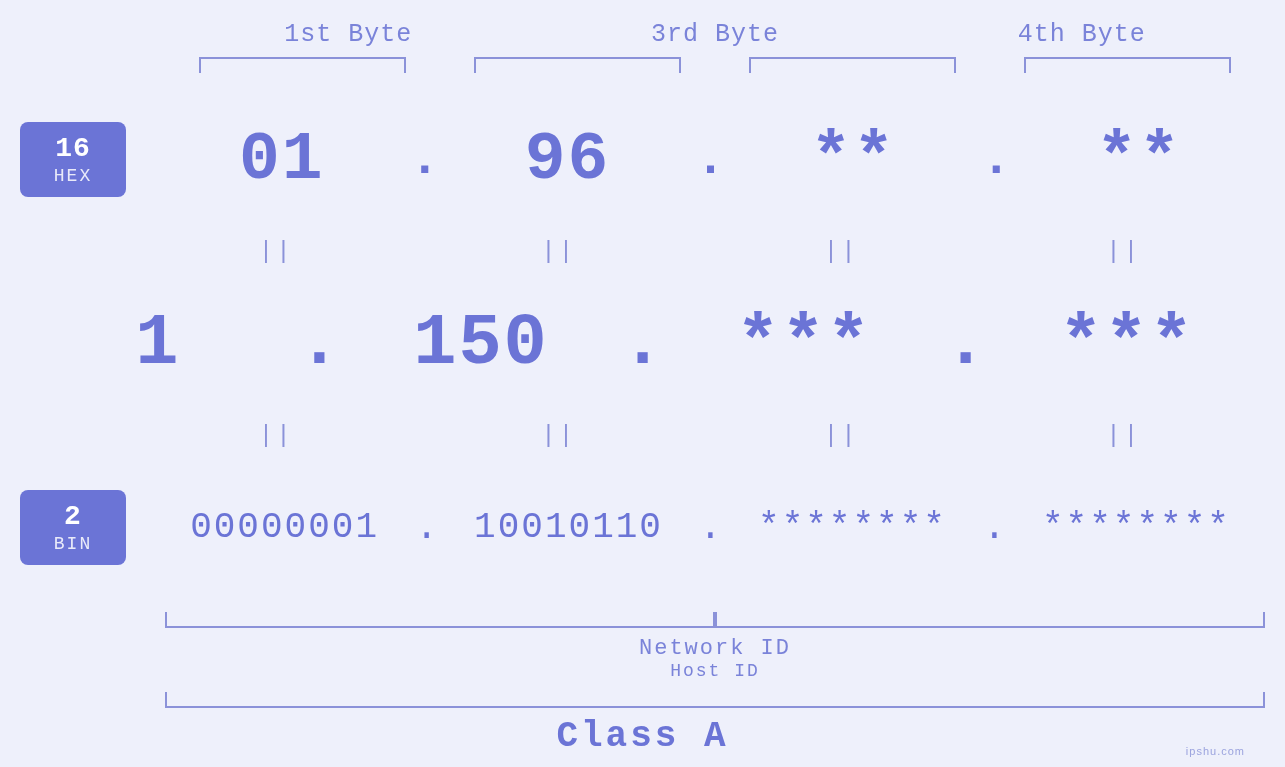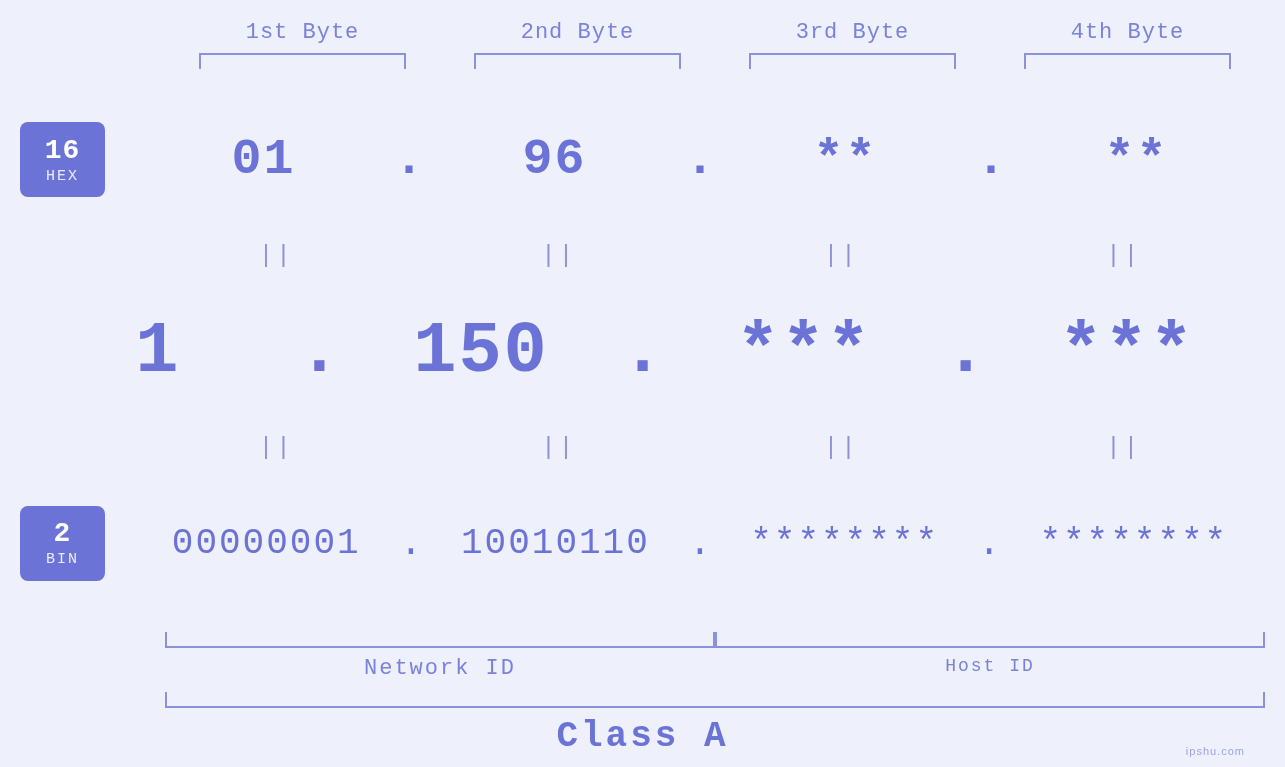--- a/index.html
+++ b/index.html
@@ -25,21 +25,21 @@
     
     .byte-labels {
       display: flex;
       width: 100%;
       padding-left: 145px;
       margin-bottom: 8px;
     }
     .byte-label {
       flex: 1;
       text-align: center;
-      font-size: 22px;
+      font-size: 25px;
       color: #7a83d9;
       letter-spacing: 1px;
     }
 
     
     .brackets-row {
       display: flex;
       width: 100%;
       padding-left: 145px;
       margin-bottom: 10px;
@@ -61,39 +61,39 @@
     
     .data-row {
       display: flex;
       align-items: center;
       width: 100%;
       flex: 1;
     }
 
     
     .badge {
-      width: 85px;
+      width: 106px;
       height: 75px;
       background: #6b74d6;
       border-radius: 8px;
       display: flex;
       flex-direction: column;
       align-items: center;
       justify-content: center;
       flex-shrink: 0;
       margin-right: 30px;
     }
     .badge-num {
       font-size: 28px;
       font-weight: bold;
       color: white;
       letter-spacing: 1px;
     }
     .badge-label {
-      font-size: 15px;
+      font-size: 18px;
       color: rgba(255,255,255,0.85);
       letter-spacing: 2px;
       margin-top: 2px;
     }
 
     
     .bytes-area {
       display: flex;
       flex: 1;
       align-items: center;
@@ -107,21 +107,21 @@
     .byte-value {
       font-size: 38px;
       color: #6b74d6;
       letter-spacing: 2px;
     }
     .byte-value.large {
       font-size: 72px;
       font-weight: bold;
     }
     .byte-value.medium {
-      font-size: 50px;
+      font-size: 68px;
       font-weight: bold;
     }
     .byte-value.small {
       font-size: 36px;
       text-align: center;
     }
     .sep {
       font-size: 38px;
       color: #6b74d6;
       margin: 0 2px;
@@ -179,20 +179,21 @@
       border-right: 2px solid #8b92d9;
     }
 
     
     .id-labels {
       display: flex;
       width: 100%;
       padding-left: 145px;
       margin-top: 8px;
       margin-bottom: 5px;
+      flex-direction: column;
     }
     .id-label-network {
       flex: 2;
       text-align: center;
       font-size: 22px;
       color: #7a83d9;
       letter-spacing: 2px;
     }
     .id-label-host {
       flex: 2;
@@ -241,21 +242,20 @@
       font-family: Arial, sans-serif;
     }
   </style>
 </head>
 <body>
 
 <div class="container">
 
   <div class="byte-labels">
     <div class="byte-label">1st Byte</div>
-    <div class="byte-label">2nd Byte</div>
     <div class="byte-label">3rd Byte</div>
     <div class="byte-label">4th Byte</div>
   </div>
 
   <div class="brackets-row">
     <div class="bracket-cell">
       <div class="bracket"></div>
     </div>
     <div class="bracket-cell">
       <div class="bracket"></div>

